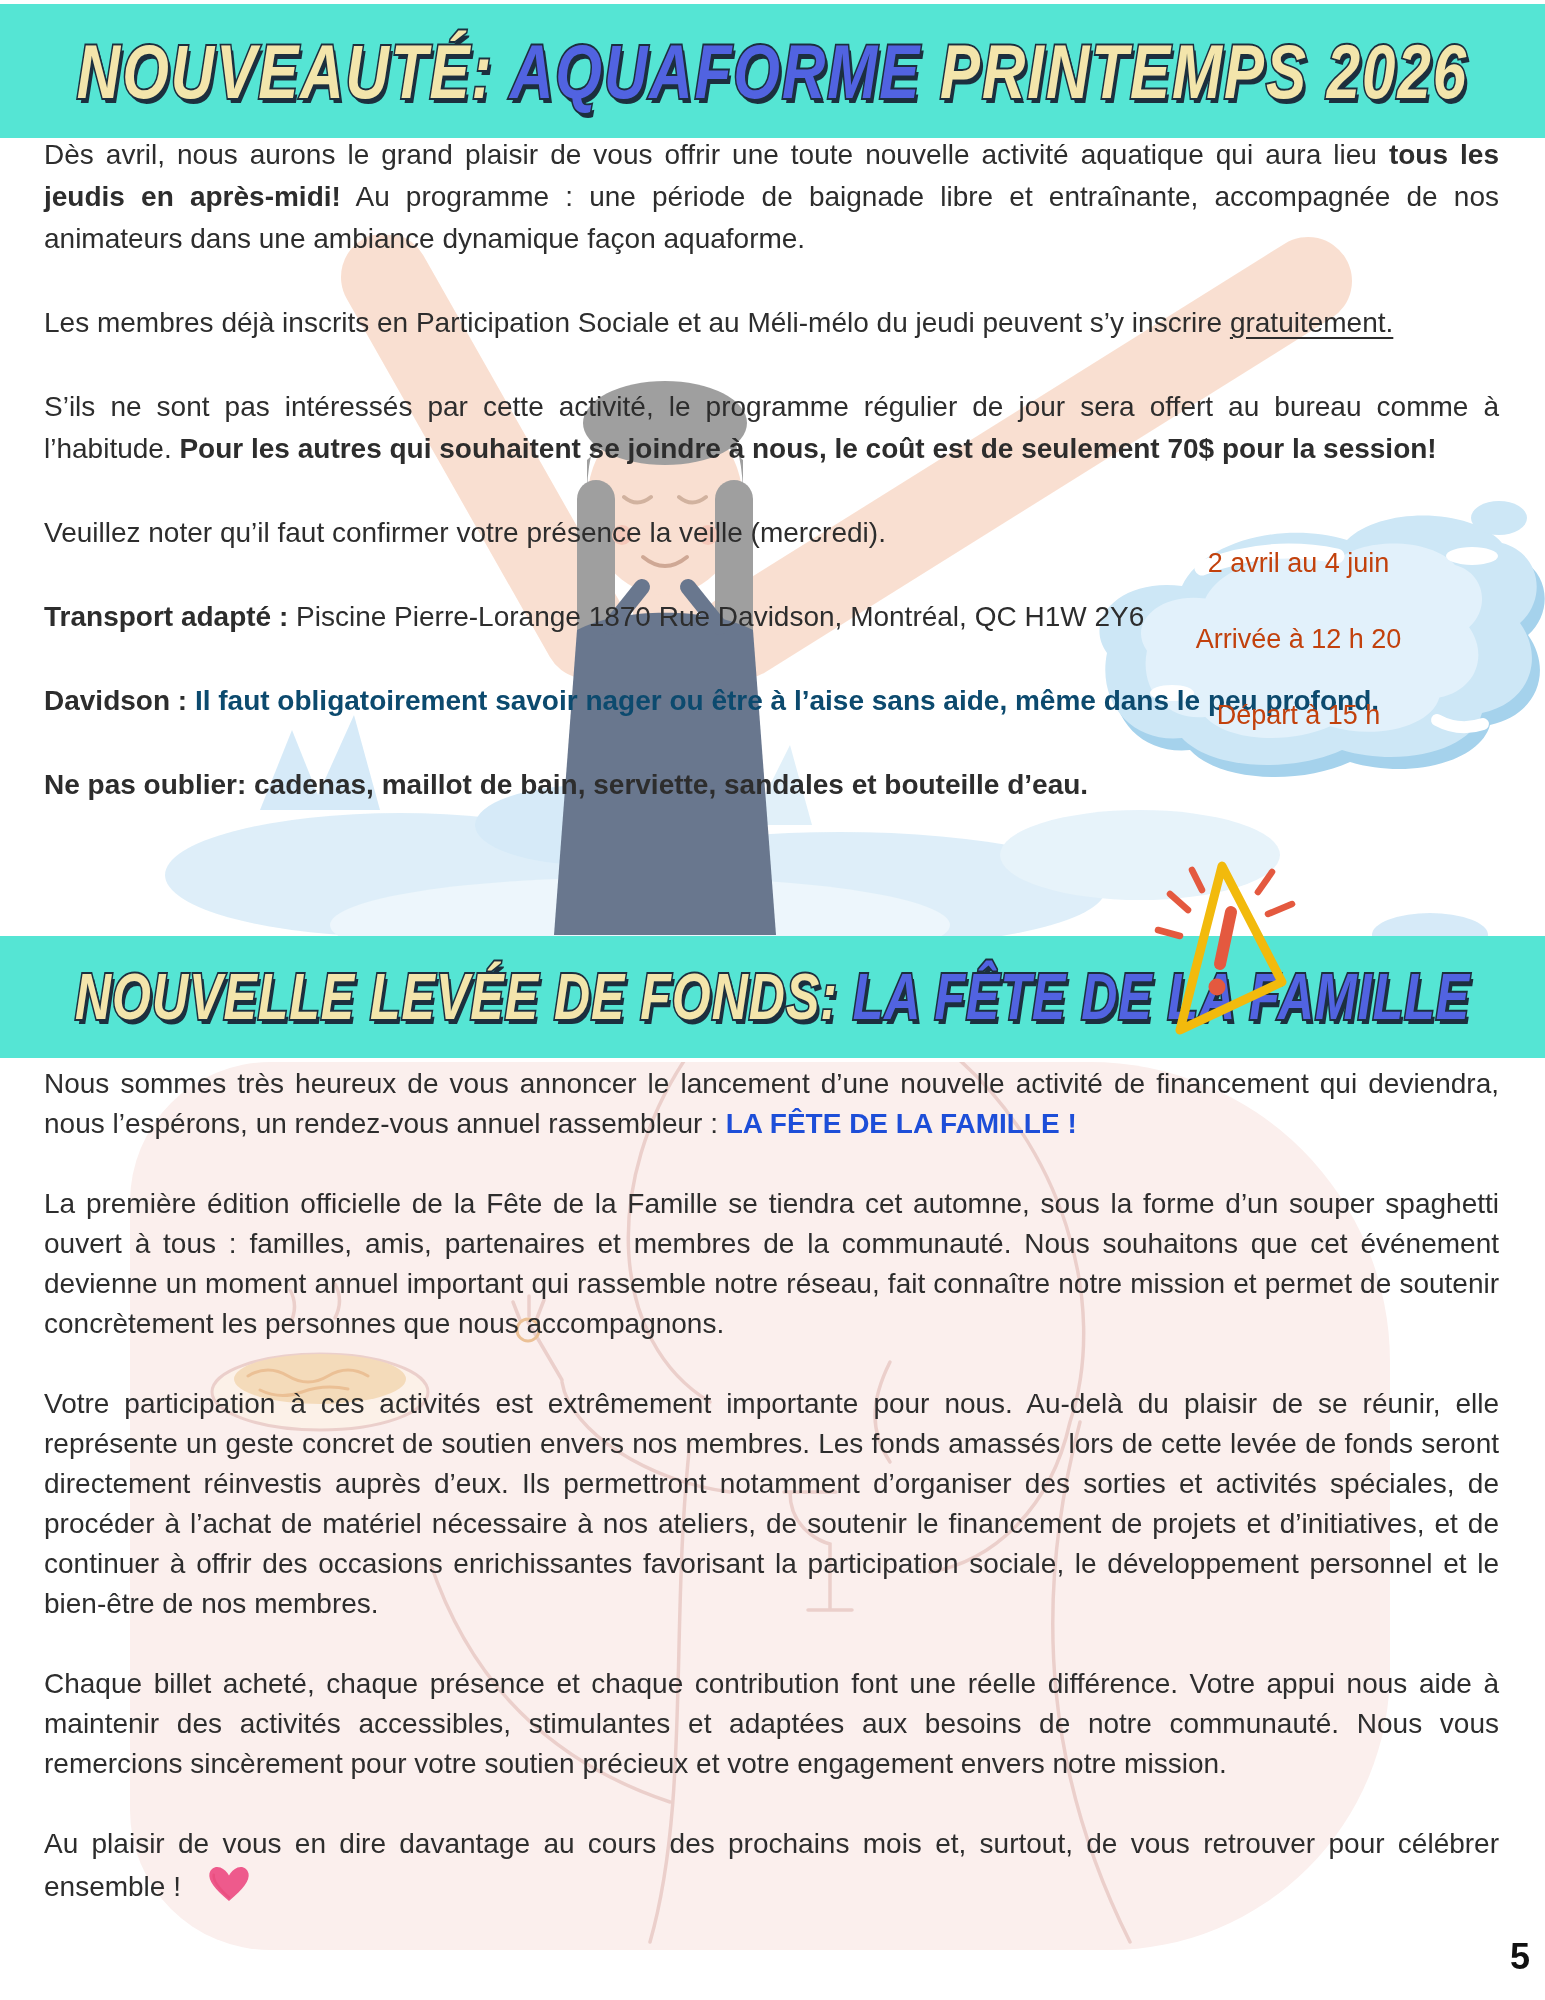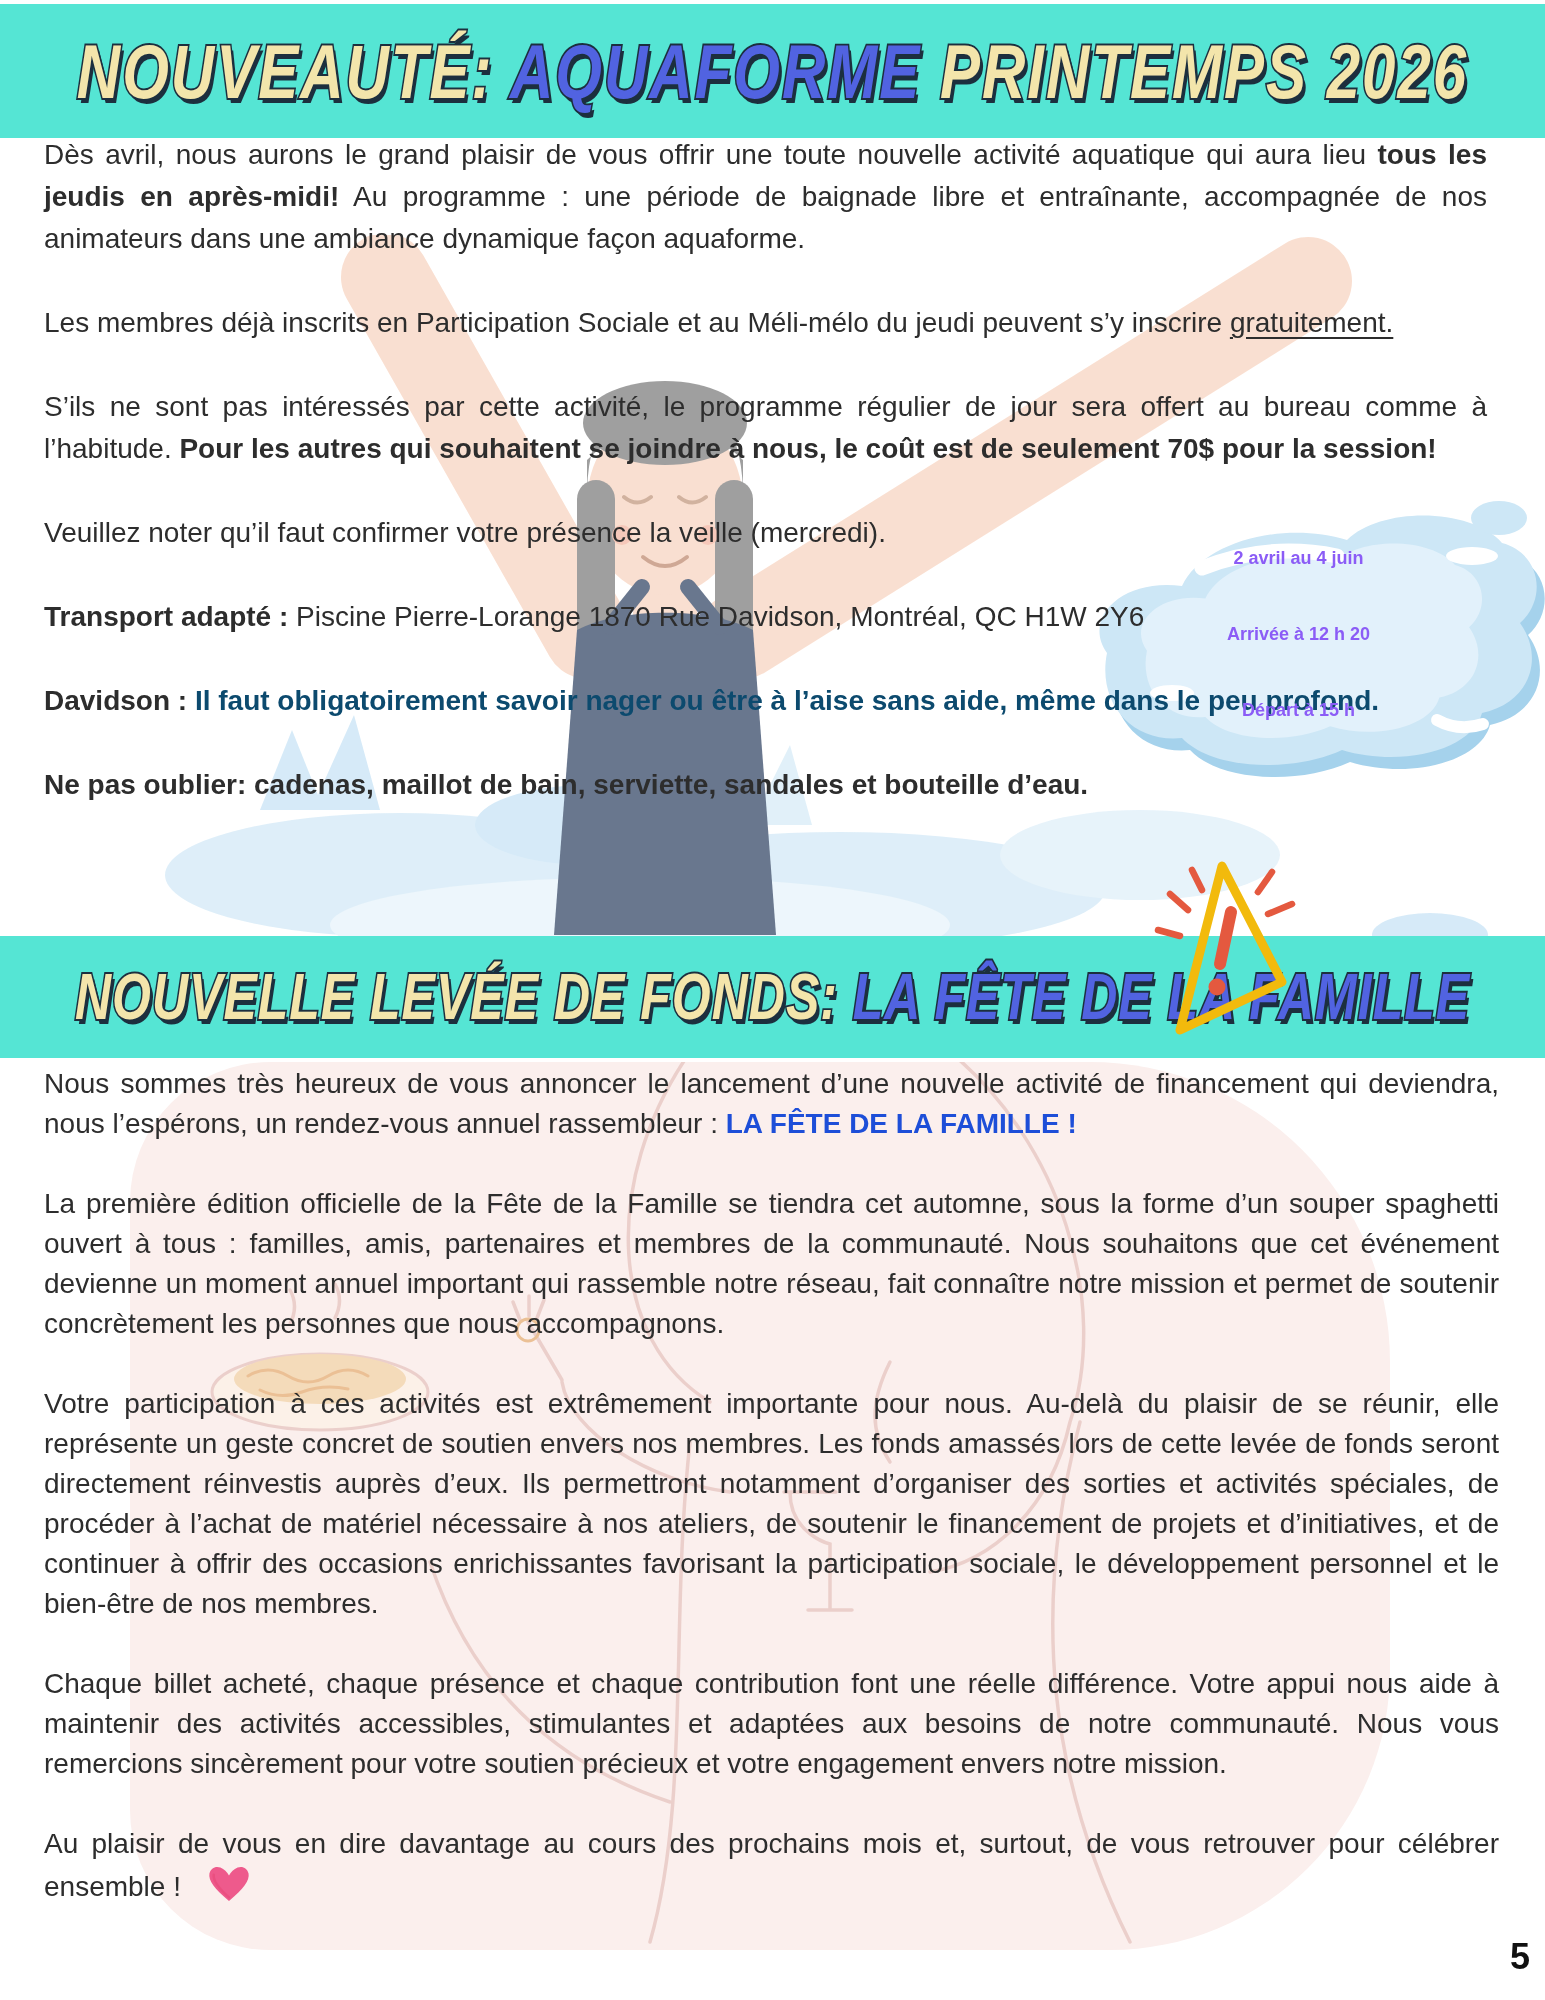--- a/index.html
+++ b/index.html
@@ -17,32 +17,32 @@
     -webkit-text-stroke:3px #1c2f3e;paint-order:stroke fill;
     text-shadow:3px 4px 0 #1c2f3e;
   }
   .banner1 .banner-title{font-size:60px;letter-spacing:2px;}
   .banner2 .banner-title{font-size:50px;letter-spacing:1px;}
   .t-cream{color:#f3e5ab;}
   .t-blue{color:#5163e1;}
   
   .sec{position:absolute;left:44px;right:46px;text-align:justify;z-index:3;}
   .sec1{top:134px;font-size:28px;line-height:42px;}
-  .sec1 p{margin:0 12px 42px 0;}
+  .sec1 p{margin:0 0 42px 0;}
   .sec2{top:1064px;font-size:28px;line-height:40px;}
   .sec2 p{margin:0 0 40px 0;}
   .b{font-weight:bold;}
   .u{text-decoration:underline;text-underline-offset:5px;text-decoration-thickness:2px;}
   .red{color:#0c4a6e;font-weight:bold;}
   .blue{color:#1d4ed8;font-weight:bold;}
   
   .callout{position:absolute;left:1052px;top:488px;width:493px;height:290px;z-index:1;}
   .callout-line{
     position:absolute;left:1052px;width:493px;text-align:center;z-index:3;
-    font-size:18px;font-weight:bold;color:#8b5cf6;
+    font-size:27px;font-weight:normal;color:#c2410c;
   }
   .cl1{top:548px;} .cl2{top:624px;} .cl3{top:700px;}
   
   .swimmer{position:absolute;left:140px;top:235px;width:1410px;height:730px;z-index:0;opacity:.85;}
   .pink-blob{
     position:absolute;left:130px;top:1062px;width:1260px;height:888px;z-index:0;
     background:#fbefed;border-radius:140px 300px 280px 140px;
   }
   .spaghetti{position:absolute;left:130px;top:1062px;width:1260px;height:888px;z-index:0;opacity:.55;}
   .warning{position:absolute;left:1150px;top:852px;width:150px;height:205px;z-index:5;}

